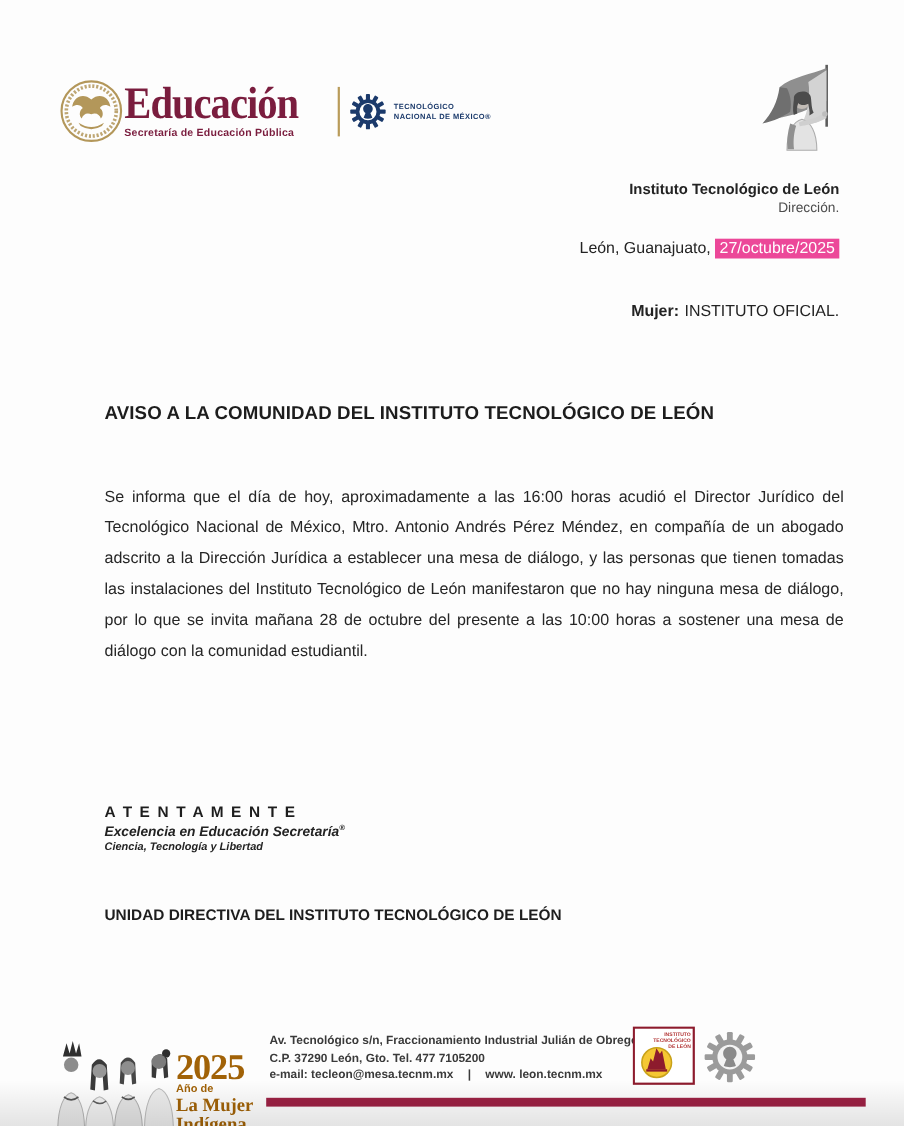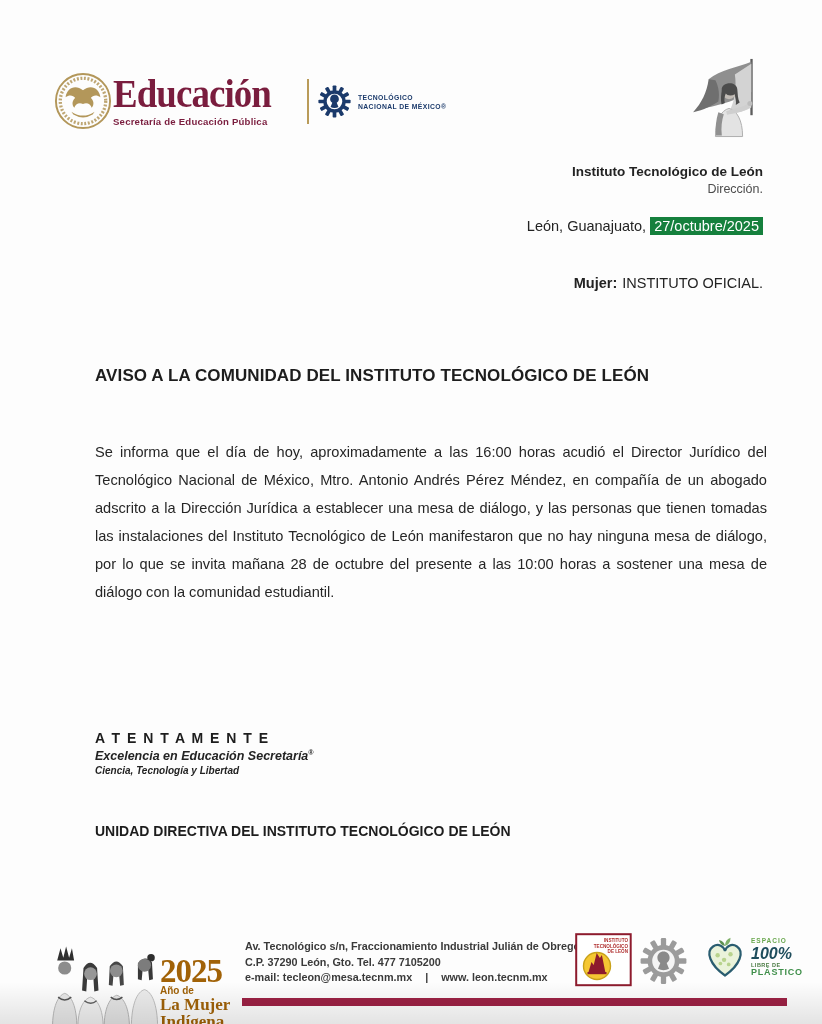--- a/index.html
+++ b/index.html
@@ -15,21 +15,21 @@
   .gold-divider { position:absolute; left:307px; top:47px; width:2px; height:45px; background:#b99b59; }
   .tecnm { position:absolute; left:318px; top:51px; display:flex; align-items:center; gap:7px; }
   .gear-navy { width:33px; height:37px; }
   .tecnm-text { color:#1b3a6b; font-size:6.8px; font-weight:bold; letter-spacing:.4px; line-height:9px; }
   .flag-art { position:absolute; left:683px; top:25px; width:93px; height:97px; }
 
   .institute { position:absolute; right:59px; top:132px; font-size:13.5px; font-weight:bold; color:#232323; }
   .direccion { position:absolute; right:59px; top:150px; font-size:12.5px; color:#4d4d4d;text-align:center; }
 
   .dateline { position:absolute; right:59px; top:186px; font-size:14.5px; color:#232323; }
-  .hl { background:#15803d; color:#fff; padding:1px 4px; }
+  .hl { background:#ec4899; color:#fff; padding:1px 4px; }
   .subject { position:absolute; right:59px; top:243px; font-size:14.5px; color:#232323; }
   .subject b { margin-right:5px; }
 
   
   .aviso { position:absolute; left:95px; top:334px; font-size:17px; font-weight:bold; color:#1d1d1d; letter-spacing:.1px; }
   .body-par { position:absolute; left:95px; top:406px; width:672px; font-size:14.6px; line-height:28px; text-align:justify; color:#262626; }
   .atentamente { position:absolute; left:95px; top:698px; font-size:14px; font-weight:bold; letter-spacing:1.5px; color:#1d1d1d; }
   .motto1 { position:absolute; left:95px; top:717px; font-size:12.5px; font-weight:bold; font-style:italic; color:#232323; }
   .motto1 sup { font-size:7px; }
   .motto2 { position:absolute; left:95px; top:733px; font-size:10px; font-weight:bold; font-style:italic; color:#232323; }
@@ -197,34 +197,16 @@
       <rect x="17.75" y="0.5" width="4.5" height="7" rx="1" transform="rotate(240 20 20)"></rect>
       <rect x="17.75" y="0.5" width="4.5" height="7" rx="1" transform="rotate(270 20 20)"></rect>
       <rect x="17.75" y="0.5" width="4.5" height="7" rx="1" transform="rotate(300 20 20)"></rect>
       <rect x="17.75" y="0.5" width="4.5" height="7" rx="1" transform="rotate(330 20 20)"></rect>
     </g>
     <circle cx="20" cy="20" r="13.6" fill="#9b9b9b"></circle>
     <circle cx="20" cy="20" r="9.6" fill="#f4f4f4"></circle>
     <path d="M20 12 c-3 0 -5.2 2.3 -5.2 5.2 c0 1.9 1 3.5 2.5 4.5 l-2 5 c2.8 1.5 6.6 1.5 9.4 0 l-2 -5 c1.5 -1 2.5 -2.6 2.5 -4.5 c0 -2.9 -2.2 -5.2 -5.2 -5.2 z" fill="#8a8a8a"></path>
   </svg>
 
-  <div class="plastic">
-    <svg class="heart-svg" viewBox="0 0 50 50">
-      <path d="M25 44 C8 32 4 18 12 12.5 C18 8.5 23.8 12.5 25 17.5 C26.2 12.5 32 8.5 38 12.5 C46 18 42 32 25 44 Z" fill="#eaf3da" stroke="#2a5d70" stroke-width="2.4"></path>
-      <circle cx="17" cy="22" r="2.4" fill="#b8d38d"></circle>
-      <circle cx="24" cy="27" r="2.4" fill="#b8d38d"></circle>
-      <circle cx="31" cy="21" r="2.4" fill="#b8d38d"></circle>
-      <circle cx="20" cy="31" r="2" fill="#b8d38d"></circle>
-      <circle cx="29" cy="32" r="2" fill="#b8d38d"></circle>
-      <path d="M25 12 q0 -7 6 -9 q0 7 -6 9 z" fill="#7fb069"></path>
-      <path d="M25 12 q-1 -5.5 -6.5 -6.5 q1 5.5 6.5 6.5 z" fill="#5d9051"></path>
-    </svg>
-    <div class="plastic-text">
-      <span class="pt1">ESPACIO</span>
-      <span class="pt2">100%</span>
-      <span class="pt3">LIBRE DE</span>
-      <span class="pt4">PLÁSTICO</span>
-    </div>
-  </div>
 
   <div class="bar"></div>
   <div class="bottom-shade"></div>
 </div>
 
 </body></html>

